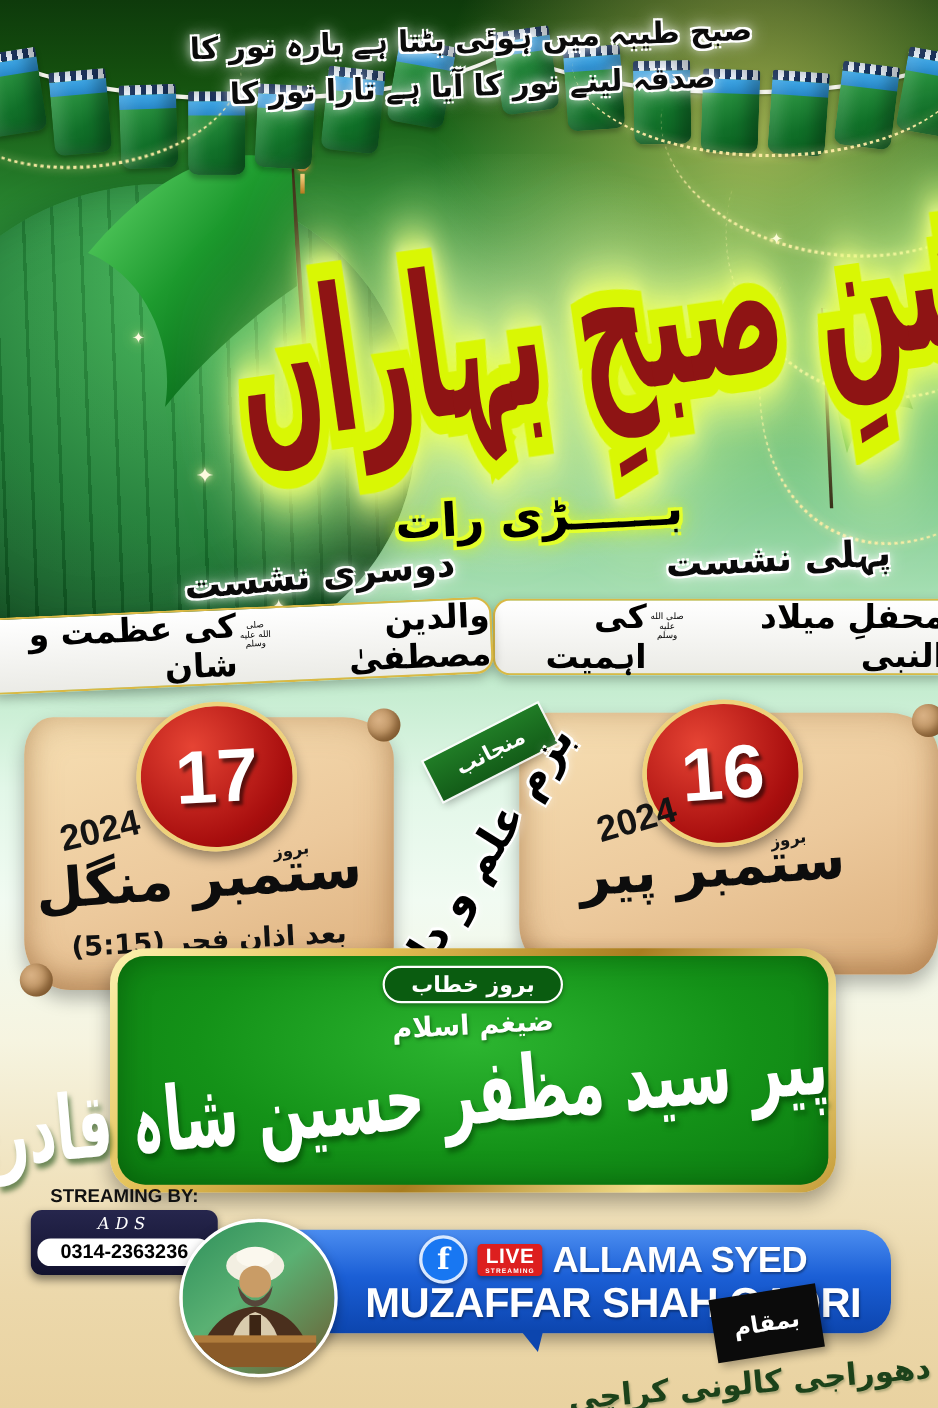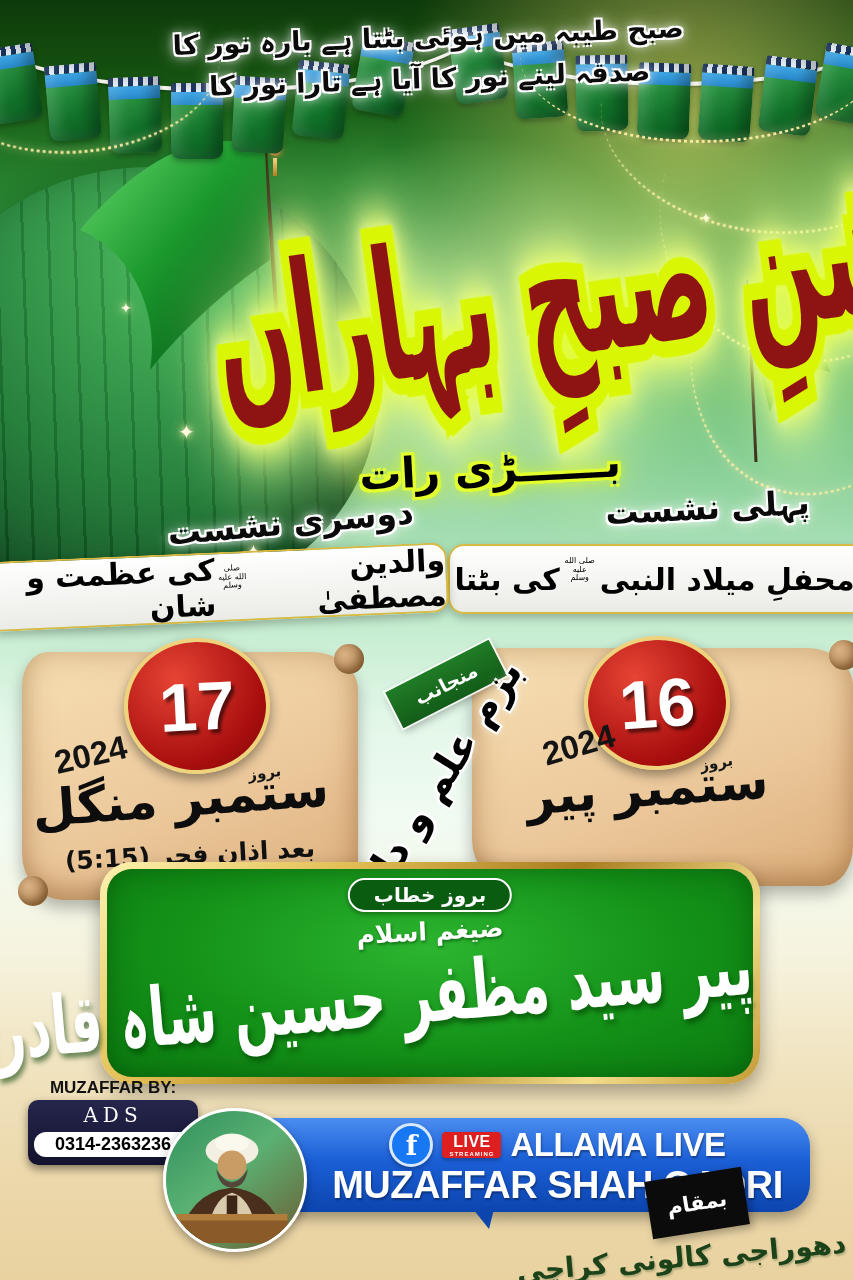--- a/index.html
+++ b/index.html
@@ -148,41 +148,41 @@
   .speaker-name{position:absolute;top:96px;left:0;right:0;text-align:center;color:#fff;font-size:50px;font-weight:bold;
     direction:rtl;white-space:nowrap;transform:rotate(-5deg) scale(1,1.62);
     text-shadow:2px 3px 4px rgba(0,60,0,.55);}
 
   
   .designed{left:28px;top:1078px;width:170px;text-align:center;}
   .designed-label{font-family:"Liberation Sans",sans-serif;font-size:17px;font-weight:900;color:#111;letter-spacing:0;}
   .designed-card{margin-top:2px;background:linear-gradient(#26264d,#12122e);border-radius:10px;padding:5px 6px 8px;
     box-shadow:0 4px 8px rgba(0,0,0,.45);}
   .barkati{color:#fff;font-family:"DejaVu Serif",serif;font-style:italic;font-size:27px;line-height:1.05;}
-  .ads{color:#fff;font-family:"DejaVu Serif",serif;font-size:20px;letter-spacing:5px;margin-top:-2px;}
+  .ads{color:#fff;font-family:"DejaVu Serif",serif;font-style:italic;font-size:15px;letter-spacing:5px;margin-top:-2px;}
   .phone-pill{margin-top:5px;background:#fff;border-radius:12px;font-family:"Liberation Sans",sans-serif;
     font-size:18px;font-weight:bold;color:#000;padding:2px 2px;}
 
   
   .live-bar{left:205px;top:1118px;width:605px;height:94px;border-radius:28px;
     background:linear-gradient(180deg,#4b8df0,#1b5fd6 45%,#0c45ae);box-shadow:0 6px 14px rgba(0,0,0,.35);}
   .bar-pointer{position:absolute;left:268px;bottom:-17px;width:0;height:0;
     border-left:16px solid transparent;border-right:5px solid transparent;border-top:20px solid #0c45ae;}
   .photo-circle{position:absolute;left:-42px;top:-10px;width:138px;height:138px;border-radius:50%;
     border:3px solid #fff;overflow:hidden;background:linear-gradient(140deg,#2e8f5a,#5ab173 45%,#6e5a30);
     box-shadow:0 4px 10px rgba(0,0,0,.35);}
   .live-content{position:absolute;left:108px;right:8px;top:0;bottom:0;display:flex;flex-direction:column;
     align-items:center;justify-content:center;color:#fff;font-family:"Liberation Sans",sans-serif;}
   .live-row1{display:flex;align-items:center;gap:9px;}
   .fb-circle{width:38px;height:38px;border-radius:50%;background:#1877f2;border:3px solid #d8e8ff;
     display:flex;align-items:center;justify-content:center;color:#fff;font-family:"DejaVu Serif",serif;
     font-weight:bold;font-size:27px;line-height:1;box-shadow:0 2px 4px rgba(0,0,0,.3);}
   .live-badge{background:#dd1f1f;border-radius:4px;padding:2px 7px 1px;display:flex;flex-direction:column;
     align-items:center;line-height:1;box-shadow:0 2px 4px rgba(0,0,0,.3);}
-  .live-word{font-size:16px;font-weight:900;letter-spacing:.5px;}
+  .live-word{font-size:19px;font-weight:900;letter-spacing:.5px;}
   .streaming-word{font-size:6px;font-weight:bold;letter-spacing:1px;margin-top:1px;}
   .live-name1{font-size:33px;font-weight:900;letter-spacing:-.5px;text-shadow:1px 2px 2px rgba(0,0,0,.35);white-space:nowrap;}
   .live-name2{font-size:38px;font-weight:900;letter-spacing:-.5px;margin-top:-3px;text-shadow:1px 2px 2px rgba(0,0,0,.35);white-space:nowrap;}
 
   
   .venue-badge{left:648px;top:1174px;width:98px;height:58px;background:#0b0b0b;display:flex;align-items:center;justify-content:center;
     color:#fff;font-size:21px;font-weight:bold;transform:rotate(-9deg);box-shadow:3px 4px 8px rgba(0,0,0,.3);}
   .venue-line{left:6px;right:6px;bottom:6px;direction:rtl;display:flex;align-items:center;justify-content:space-between;color:#1c421a;}
   .venue-masjid{font-size:55px;font-weight:bold;white-space:nowrap;text-shadow:2px 3px 2px rgba(45,75,35,.35);}
   .venue-addr{font-size:28px;font-weight:bold;white-space:nowrap;transform:rotate(-5deg);margin-left:8px;
@@ -267,21 +267,21 @@
   <div class="abs title-box">
     <span class="title-stroke">جشنِ صبحِ بہاراں</span>
     <span class="title-fill">جشنِ صبحِ بہاراں</span>
   </div>
   <div class="abs night">بــــــڑی رات</div>
 
   <div class="abs sess-label s1-label">پہلی نشست</div>
   <div class="abs sess-box s1-box" dir="rtl">
     <span>محفلِ میلاد النبی</span>
     <span class="salawat">صلى الله عليه وسلم</span>
-    <span>کی بٹتا</span>
+    <span>کی اہمیت</span>
   </div>
 
   <div class="abs sess-label s2-label">دوسری نشست</div>
   <div class="abs sess-box s2-box" dir="rtl">
     <span>والدین مصطفیٰ</span>
     <span class="salawat">صلى الله عليه وسلم</span>
     <span>کی عظمت و شان</span>
   </div>
 
   <div class="abs scroll scrollR">
@@ -304,21 +304,21 @@
 
   <div class="abs banner-frame">
     <div class="banner-inner">
       <div class="khitab-pill">بروز خطاب</div>
       <div class="zaigham">ضیغم اسلام</div>
       <div class="speaker-name">پیر سید مظفر حسین شاہ قادری</div>
     </div>
   </div>
 
   <div class="abs designed">
-    <div class="designed-label">MUZAFFAR BY:</div>
+    <div class="designed-label">STREAMING BY:</div>
     <div class="designed-card">
       <div class="ads">ADS</div>
       <div class="phone-pill">0314-2363236</div>
     </div>
   </div>
 
   <div class="abs live-bar">
     <div class="photo-circle">
       <svg width="132" height="132" viewBox="0 0 100 100">
         <rect x="0" y="0" width="100" height="100" fill="none"></rect>
@@ -333,21 +333,21 @@
         <rect x="8" y="78" width="84" height="5" fill="#b07c3c"></rect>
       </svg>
     </div>
     <div class="live-content">
       <div class="live-row1">
         <div class="fb-circle">f</div>
         <div class="live-badge">
           <span class="live-word">LIVE</span>
           <span class="streaming-word">STREAMING</span>
         </div>
-        <div class="live-name1">ALLAMA LIVE</div>
+        <div class="live-name1">ALLAMA SYED</div>
       </div>
       <div class="live-name2">MUZAFFAR SHAH QADRI</div>
     </div>
     <div class="bar-pointer"></div>
   </div>
 
   <div class="abs venue-badge">بمقام</div>
   <div class="abs venue-line">
     <span class="venue-addr">دھوراجی کالونی کراچی</span>
   </div>

